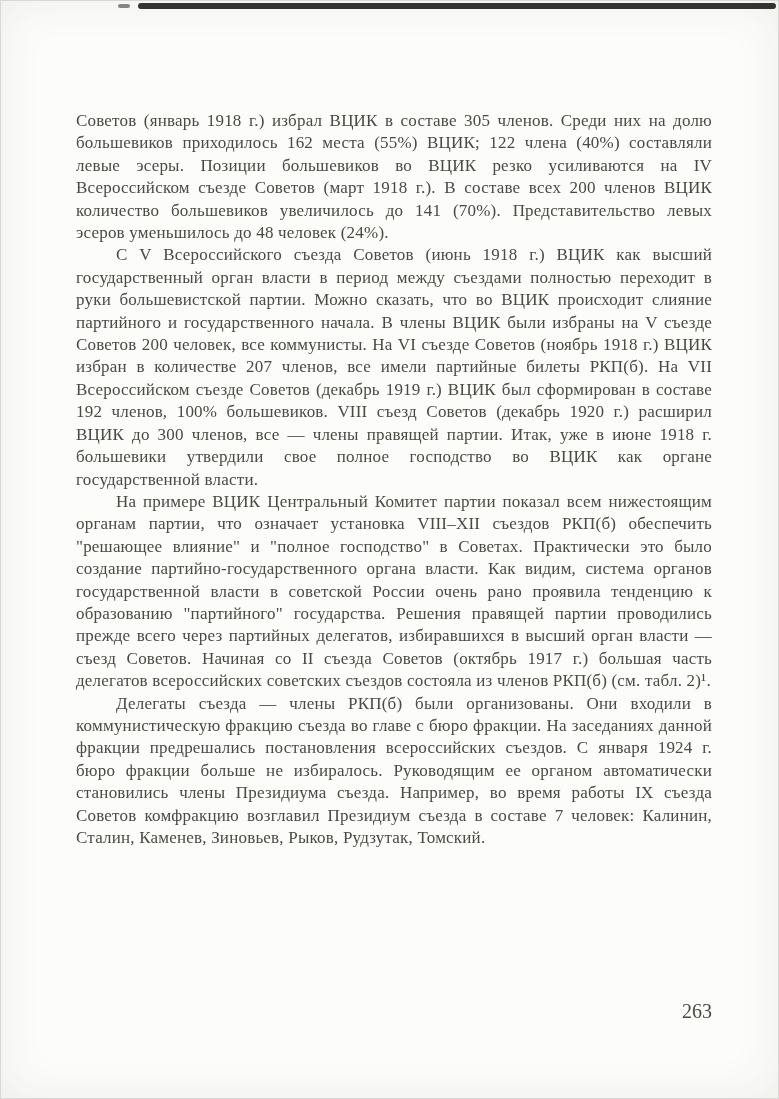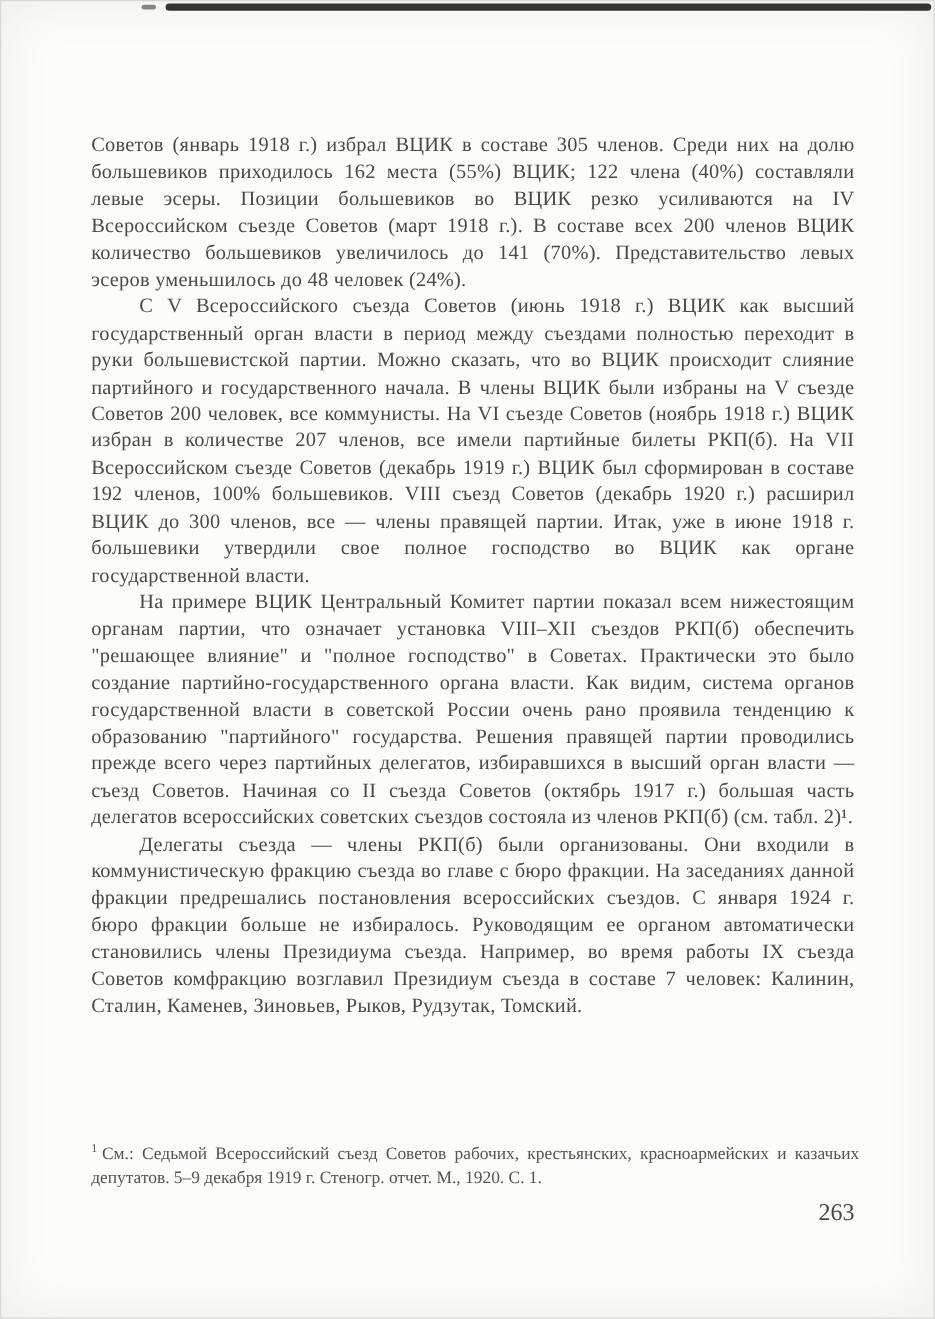--- a/index.html
+++ b/index.html
@@ -88,18 +88,15 @@
   <div class="top-edge"></div>
   <div class="top-edge-left"></div>
 
   <main class="text-block">
     <p class="para no-indent">Советов (январь 1918 г.) избрал ВЦИК в составе 305 членов. Среди них на долю большевиков приходилось 162 места (55%) ВЦИК; 122 члена (40%) составляли левые эсеры. Позиции большевиков во ВЦИК резко усиливаются на IV Всероссийском съезде Советов (март 1918 г.). В составе всех 200 членов ВЦИК количество большевиков увеличилось до 141 (70%). Представительство левых эсеров уменьшилось до 48 человек (24%).</p>
     <p class="para">С V Всероссийского съезда Советов (июнь 1918 г.) ВЦИК как высший государственный орган власти в период между съездами полностью переходит в руки большевистской партии. Можно сказать, что во ВЦИК происходит слияние партийного и государственного начала. В члены ВЦИК были избраны на V съезде Советов 200 человек, все коммунисты. На VI съезде Советов (ноябрь 1918 г.) ВЦИК избран в количестве 207 членов, все имели партийные билеты РКП(б). На VII Всероссийском съезде Советов (декабрь 1919 г.) ВЦИК был сформирован в составе 192 членов, 100% большевиков. VIII съезд Советов (декабрь 1920 г.) расширил ВЦИК до 300 членов, все — члены правящей партии. Итак, уже в июне 1918 г. большевики утвердили свое полное господство во ВЦИК как органе государственной власти.</p>
     <p class="para">На примере ВЦИК Центральный Комитет партии показал всем нижестоящим органам партии, что означает установка VIII–XII съездов РКП(б) обеспечить "решающее влияние" и "полное господство" в Советах. Практически это было создание партийно-государственного органа власти. Как видим, система органов государственной власти в советской России очень рано проявила тенденцию к образованию "партийного" государства. Решения правящей партии проводились прежде всего через партийных делегатов, избиравшихся в высший орган власти — съезд Советов. Начиная со II съезда Советов (октябрь 1917 г.) большая часть делегатов всероссийских советских съездов состояла из членов РКП(б) (см. табл. 2)¹.</p>
     <p class="para">Делегаты съезда — члены РКП(б) были организованы. Они входили в коммунистическую фракцию съезда во главе с бюро фракции. На заседаниях данной фракции предрешались постановления всероссийских съездов. С января 1924 г. бюро фракции больше не избиралось. Руководящим ее органом автоматически становились члены Президиума съезда. Например, во время работы IX съезда Советов комфракцию возглавил Президиум съезда в составе 7 человек: Калинин, Сталин, Каменев, Зиновьев, Рыков, Рудзутак, Томский.</p>
   </main>
 
-  <div class="footnote">
-    <sup>1</sup><span>См.: Седьмой Всероссийский съезд Советов рабочих, крестьянских, красноармейских и казачьих депутатов. 5–9 декабря 1919 г. Стеногр. отчет. М., 1920. С. 1.</span>
-  </div>
 
   <div class="page-number">263</div>
 </div>
 
 </body></html>

